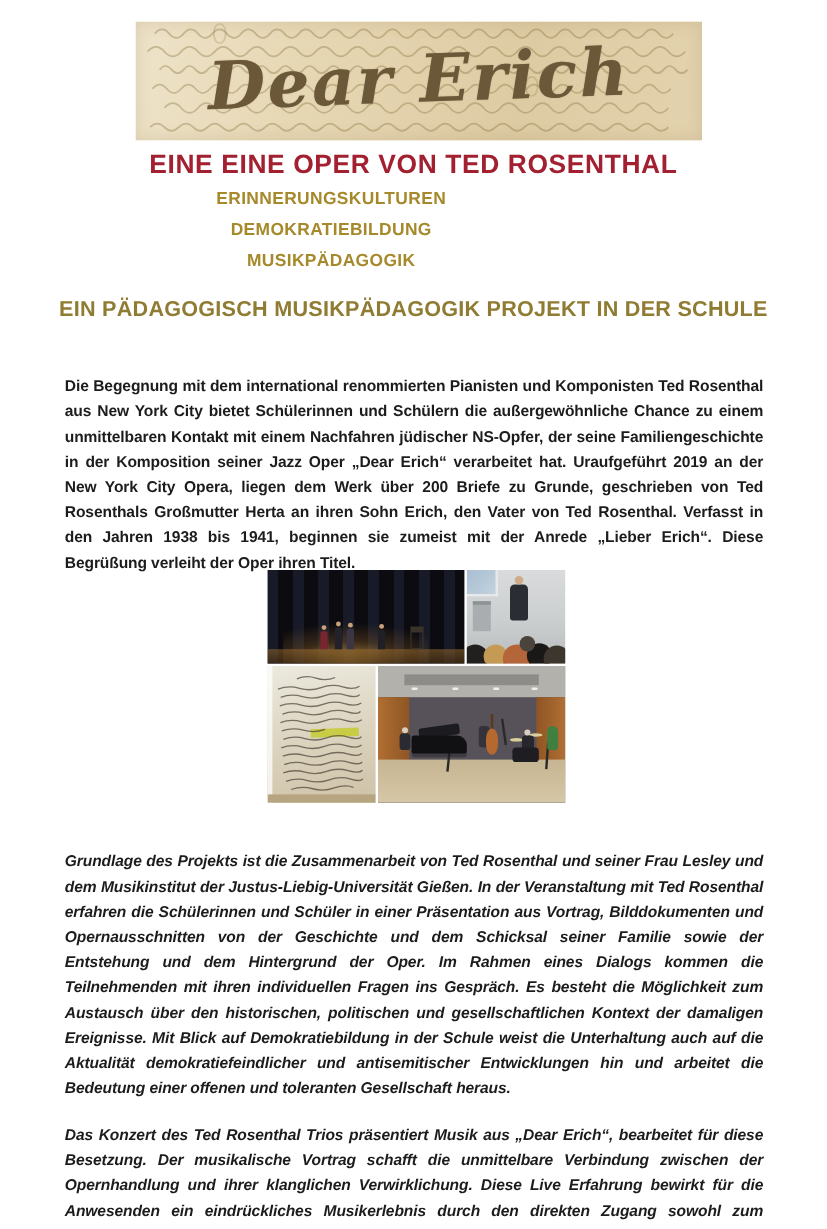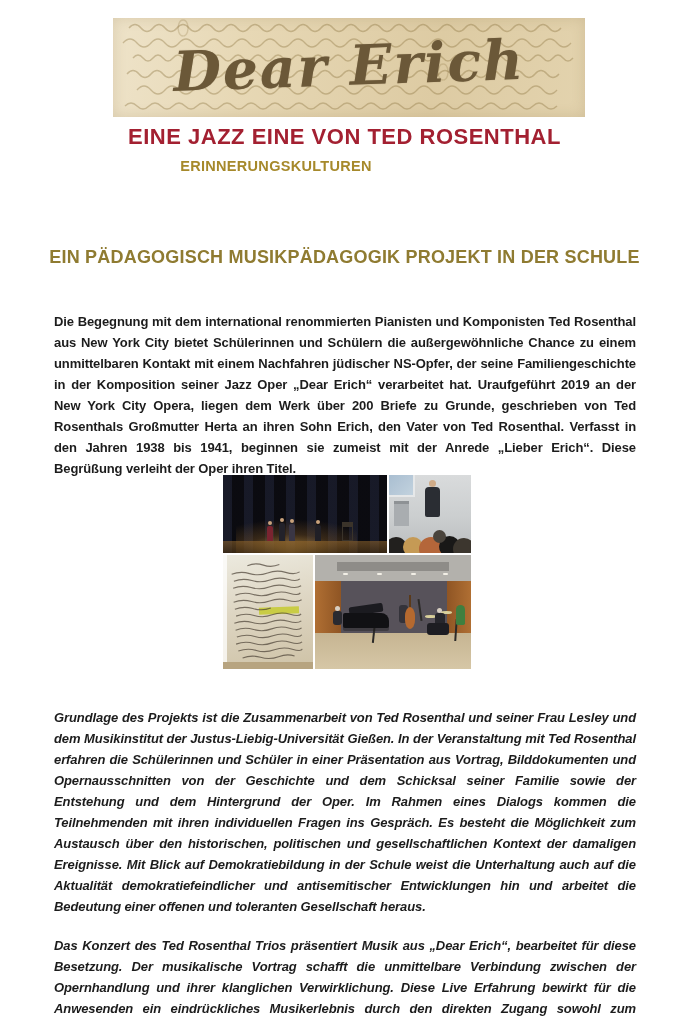--- a/index.html
+++ b/index.html
@@ -144,24 +144,26 @@
         <path d="M14,56 q6,-7 12,0 t12,0 t12,0 t12,0 t12,0 t12,0 t12,0 t12,0 t12,0 t12,0 t12,0 t12,0 t12,0 t12,0 t12,0 t12,0 t12,0 t12,0 t12,0 t12,0 t12,0 t12,0 t12,0 t12,0 t12,0 t12,0 t12,0 t12,0 t12,0 t12,0 t12,0 t12,0 t12,0 t12,0 t12,0 t12,0"></path>
         <path d="M24,72 q7,-8 14,0 t14,0 t14,0 t14,0 t14,0 t14,0 t14,0 t14,0 t14,0 t14,0 t14,0 t14,0 t14,0 t14,0 t14,0 t14,0 t14,0 t14,0 t14,0 t14,0 t14,0 t14,0 t14,0 t14,0 t14,0 t14,0 t14,0 t14,0 t14,0 t14,0"></path>
         <path d="M12,88 q6,-6 12,0 t12,0 t12,0 t12,0 t12,0 t12,0 t12,0 t12,0 t12,0 t12,0 t12,0 t12,0 t12,0 t12,0 t12,0 t12,0 t12,0 t12,0 t12,0 t12,0 t12,0 t12,0 t12,0 t12,0 t12,0 t12,0 t12,0 t12,0 t12,0 t12,0 t12,0 t12,0 t12,0 t12,0 t12,0 t12,0"></path>
         <path d="M70,18 a5,8 0 1,1 0.2,0" stroke-opacity="0.25"></path>
         <path d="M330,62 a5,8 0 1,1 0.2,0" stroke-opacity="0.25"></path>
       </g>
     </svg>
     <div class="banner-script">Dear Erich</div>
   </div>
 
-  <div class="main-title">EINE JAZZ EINE VON TED ROSENTHAL</div>
+  <div class="main-title">EINE EINE OPER VON TED ROSENTHAL</div>
 
   <div class="subtitles">
     <div class="subtitle-line">ERINNERUNGSKULTUREN</div>
+    <div class="subtitle-line">DEMOKRATIEBILDUNG</div>
+    <div class="subtitle-line">MUSIKPÄDAGOGIK</div>
   </div>
 
   <div class="section-heading">EIN PÄDAGOGISCH MUSIKPÄDAGOGIK PROJEKT IN DER SCHULE</div>
 
   <div class="bodytext para1">
     <p>Die Begegnung mit dem international renommierten Pianisten und Komponisten Ted Rosenthal aus New York City bietet Schülerinnen und Schülern die außergewöhnliche Chance zu einem unmittelbaren Kontakt mit einem Nachfahren jüdischer NS-Opfer, der seine Familiengeschichte in der Komposition seiner Jazz Oper „Dear Erich“ verarbeitet hat. Uraufgeführt 2019 an der New York City Opera, liegen dem Werk über 200 Briefe zu Grunde, geschrieben von Ted Rosenthals Großmutter Herta an ihren Sohn Erich, den Vater von Ted Rosenthal. Verfasst in den Jahren 1938 bis 1941, beginnen sie zumeist mit der Anrede „Lieber Erich“. Diese Begrüßung verleiht der Oper ihren Titel.</p>
   </div>
 
   <div class="collage">
 

